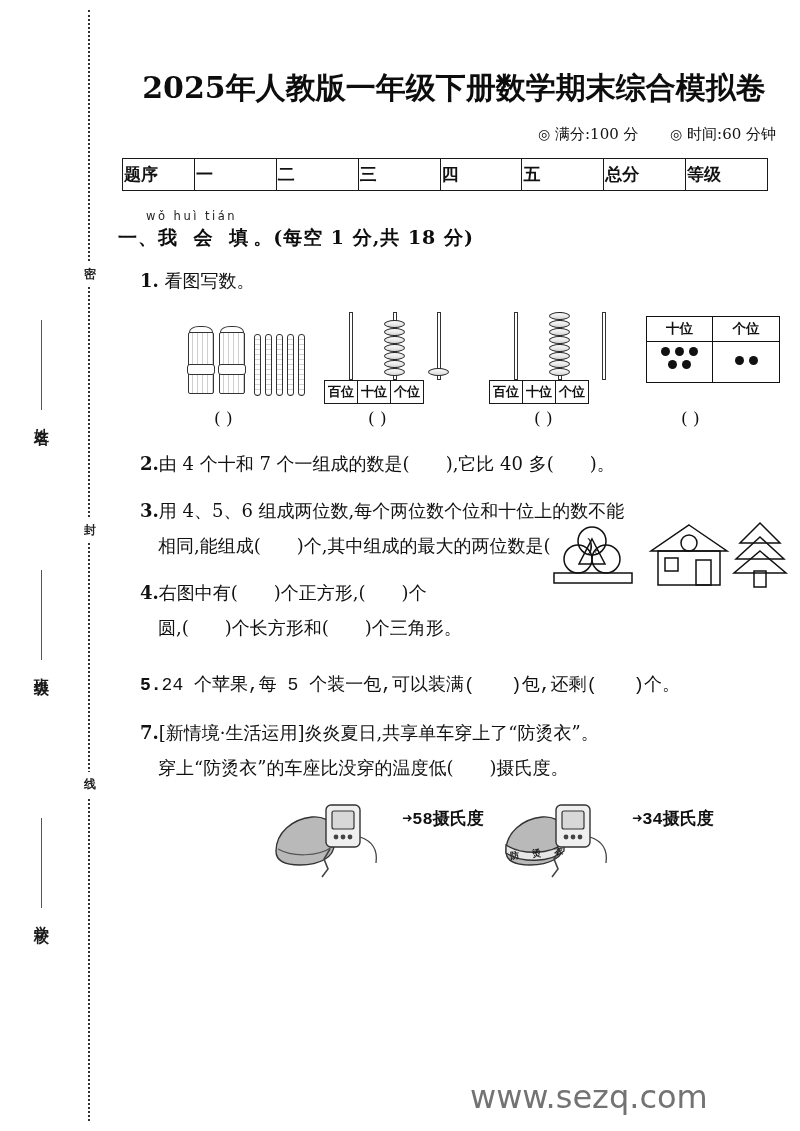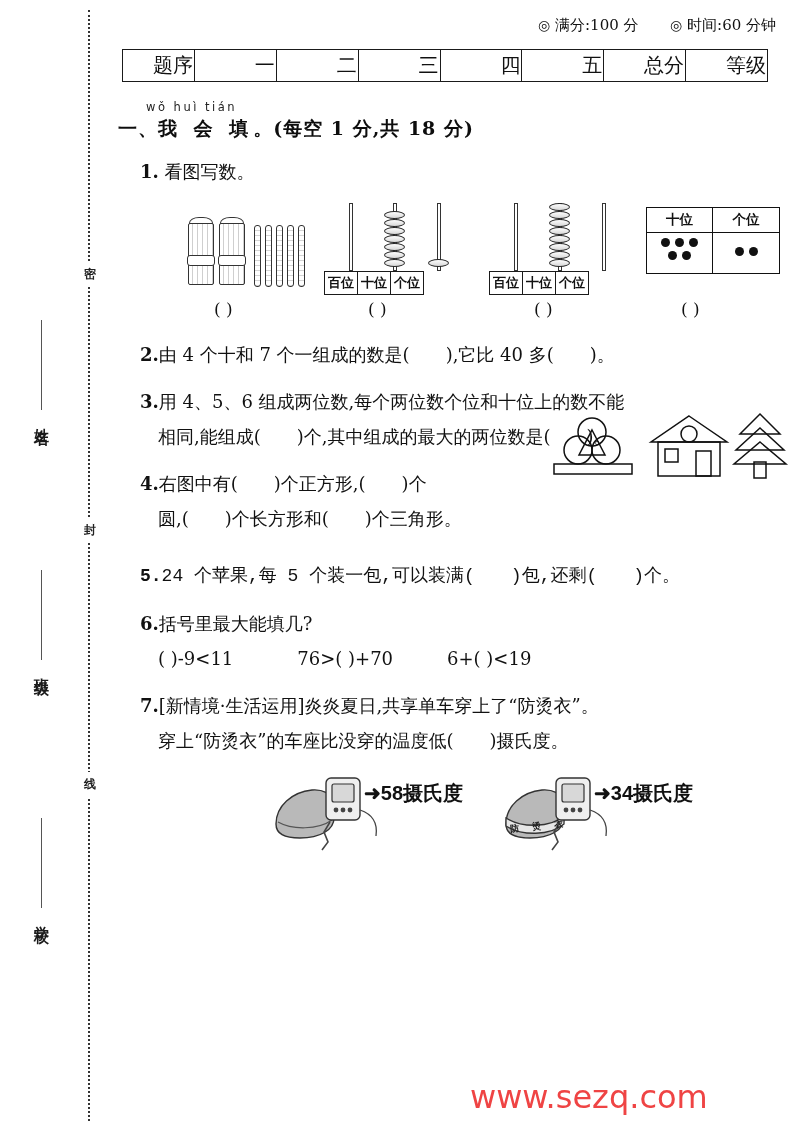--- a/index.html
+++ b/index.html
@@ -81,25 +81,25 @@
   table.score {
     margin-top:14px;
     margin-left:4px;
     border-collapse:collapse;
     width:646px;
     table-layout:fixed;
   }
   table.score td {
     border:1.4px solid #1a1a1a;
     height:32px;
-    text-align:right;
+    text-align:left;
     vertical-align:middle;
     font-family:"DejaVu Serif","Liberation Serif",serif;
-    font-size:20px;
-    font-weight:400;
+    font-size:17px;
+    font-weight:700;
     color:#111;
   }
   table.score td.hcell { width:72px; }
 
   
   .section {
     margin-top:34px;
     position:relative;
   }
   .pinyin {
@@ -219,36 +219,37 @@
   .dot { width:9px; height:9px; border-radius:50%; background:#111; }
 
   
   .shapes-fig { position:absolute; right:0; top:-56px; }
 
   
   .seat-row { position:relative; height:96px; margin-top:8px; margin-left:150px; }
   .seat-item { position:absolute; }
   .seat-temp {
     position:absolute;
-    font-family:Liberation Sans, sans-serif;
-    font-size:20px; font-weight:700; color:#111;
+    font-family:Liberation Mono, monospace;
+    font-size:17px; font-weight:700; color:#111;
     white-space:nowrap;
+    margin-left:38px;
   }
   .seat-band {
     position:absolute;
     font-size:9px; font-weight:700; letter-spacing:5px;
     color:#222; white-space:nowrap;
     transform:rotate(-6deg);
   }
 
   .watermark {
     position:absolute; left:470px; top:1078px;
     font-family:"DejaVu Sans","Liberation Sans",sans-serif;
     font-size:32px; font-weight:400;
-    color:#ef4444;
+    color:#737373;
     letter-spacing:0px;
   }
 </style>
 </head>
 <body>
 
 <div class="page">
 
   <div class="seal-line"></div>
   <div class="seal-char seal-mi">密</div>
@@ -263,20 +264,21 @@
     <div class="vrule"></div>
     <div class="vlabel">班级</div>
   </div>
   <div class="vfield vf-school">
     <div class="vrule"></div>
     <div class="vlabel">学校</div>
   </div>
 
   <div class="content">
 
+    <div class="title">2025年人教版一年级下册数学期末综合模拟卷</div>
 
     <div class="meta">
       <span class="mark">◎</span>
       <span>满分:100 分</span>
       <span class="gap"></span>
       <span class="mark">◎</span>
       <span>时间:60 分钟</span>
     </div>
 
     <table class="score">
@@ -430,24 +432,20 @@
           <polygon points="208,32 234,54 182,54"></polygon>
           <rect x="202" y="52" width="12" height="16"></rect>
         </svg>
       </div>
     </div>
 
     <div class="q" style="margin-top:22px;font-family:Liberation Mono, monospace;">
       <span class="num">5.</span><span>24 个苹果,每 5 个装一包,可以装满(</span><span style="display:inline-block;width:36px;"></span><span>)包,还剩(</span><span style="display:inline-block;width:36px;"></span><span>)个。</span>
     </div>
 
-    <div class="q">
-      <span class="num">6.</span><span>括号里最大能填几?</span><br>
-      <span class="indent"></span><span>(       )-9&lt;11</span><span style="display:inline-block;width:64px;"></span><span>76&gt;(       )+70</span><span style="display:inline-block;width:54px;"></span><span>6+(       )&lt;19</span>
-    </div>
 
     <div class="q">
       <span class="num">7.</span><span>[新情境·生活运用]</span><span>炎炎夏日,共享单车穿上了“防烫衣”。</span><br>
       <span class="indent"></span><span>穿上“防烫衣”的车座比没穿的温度低(</span><span style="display:inline-block;width:36px;"></span><span>)摄氏度。</span>
     </div>
 
     <div class="seat-row">
 
       <div class="seat-item" style="left:0px;top:0px;">
         <svg width="120" height="86" viewBox="0 0 120 86">

